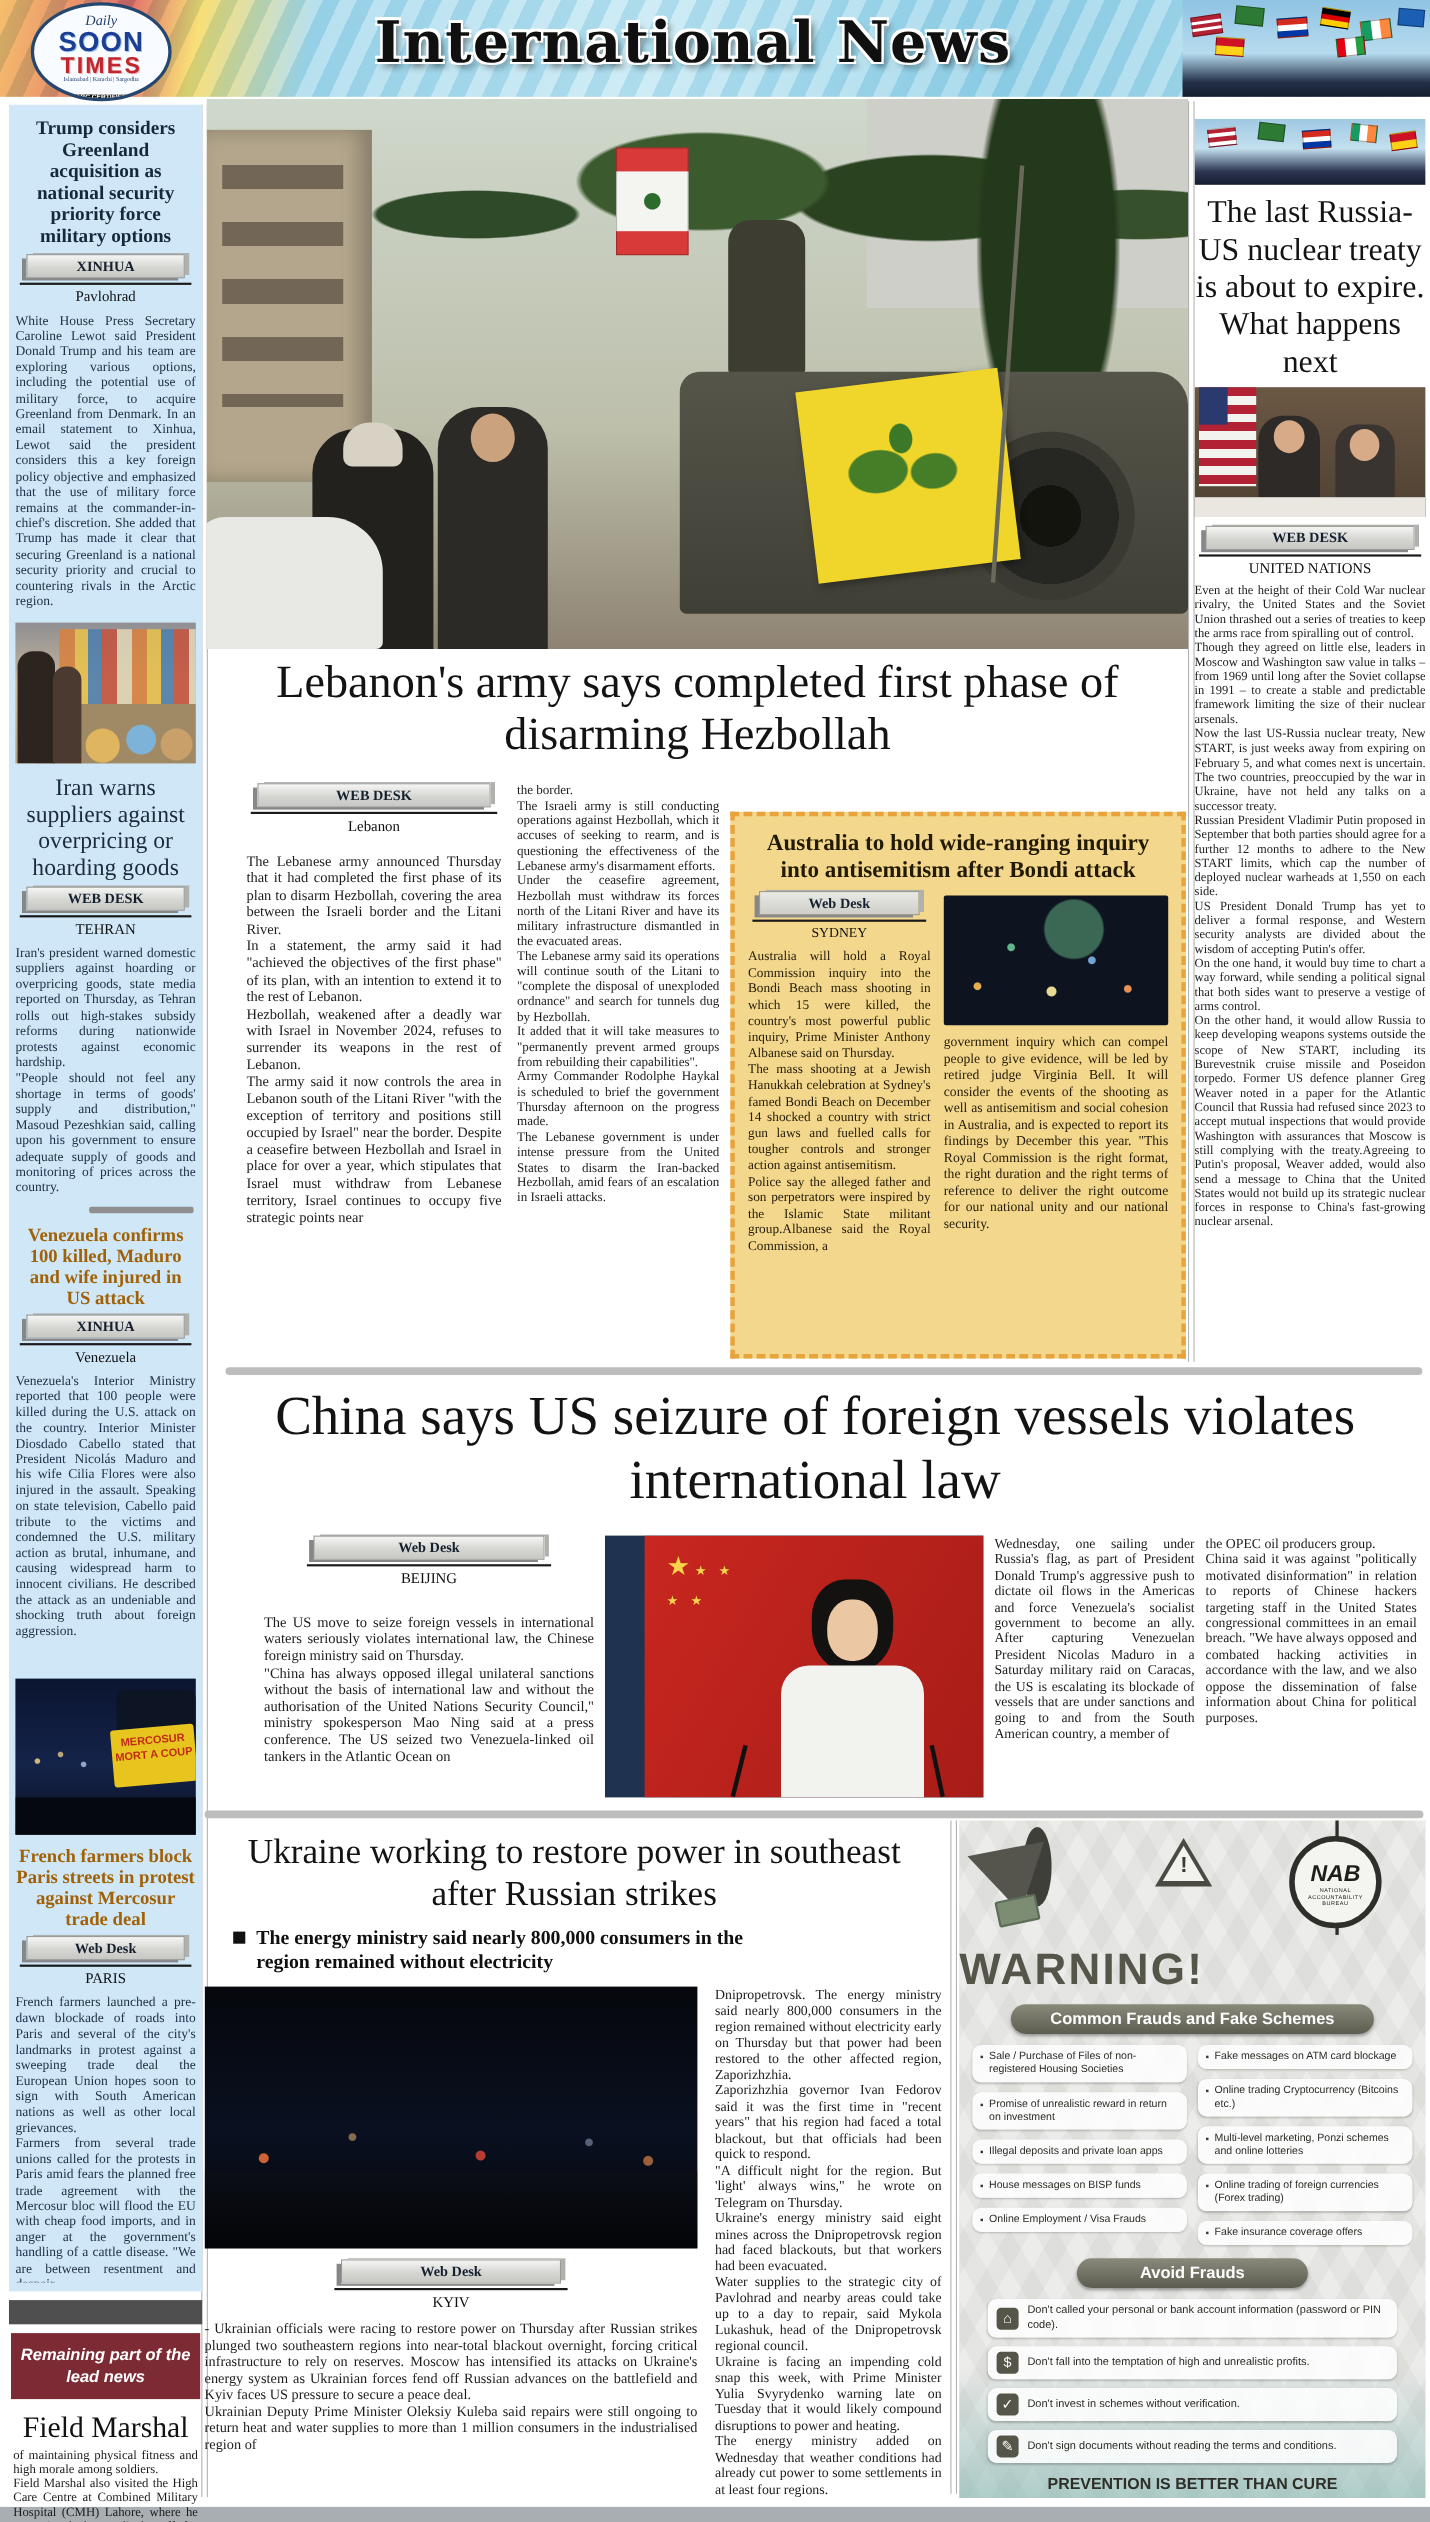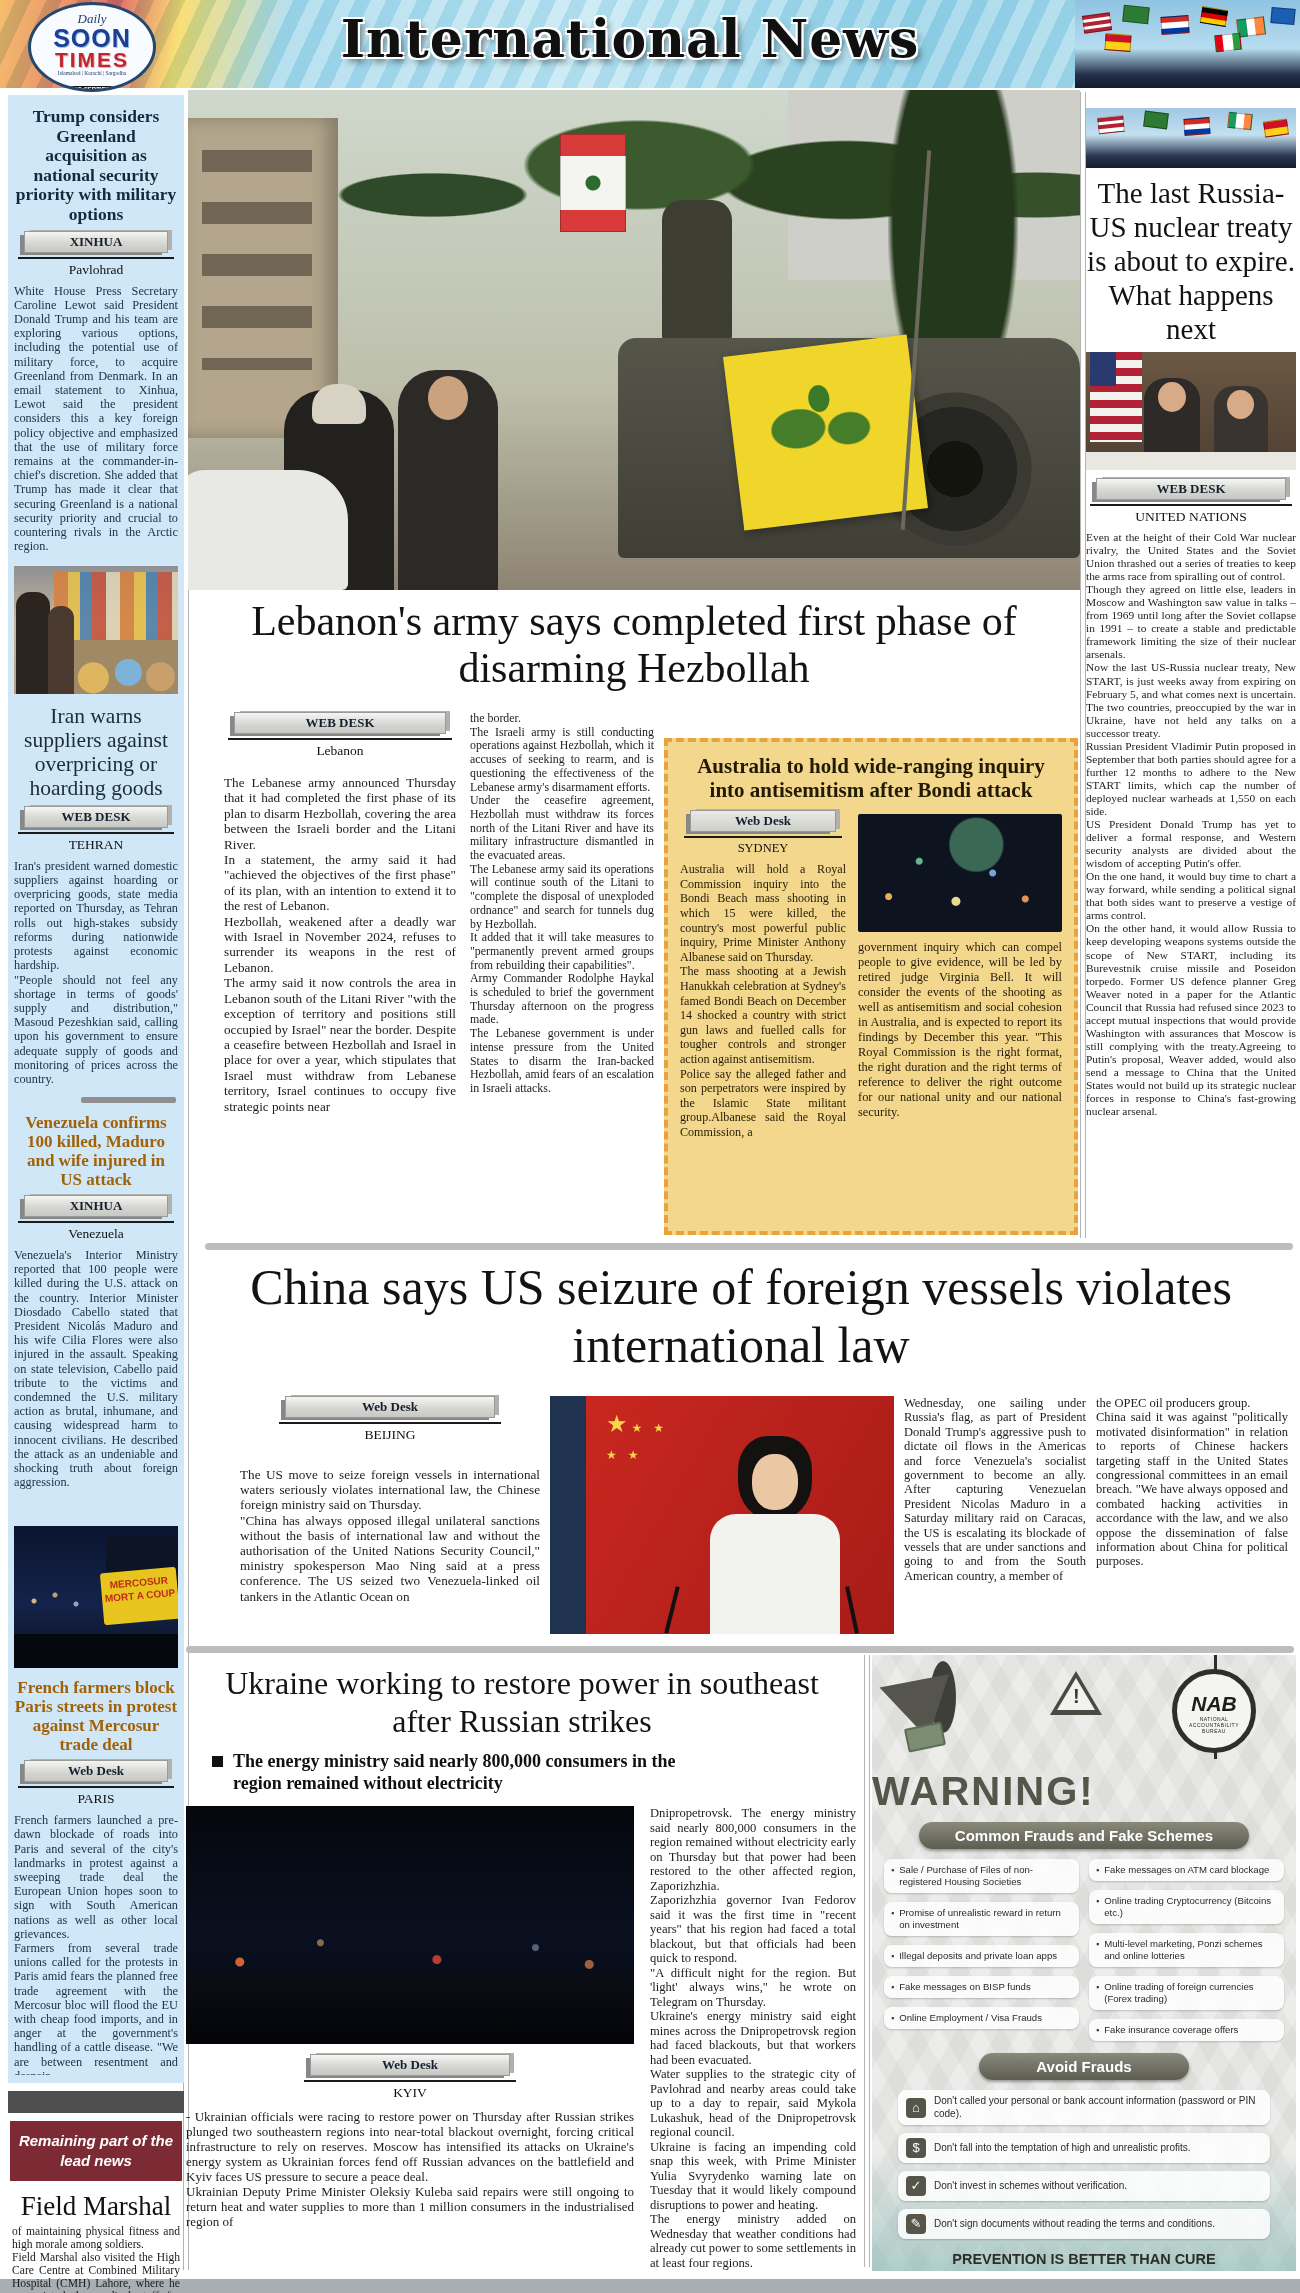--- a/index.html
+++ b/index.html
@@ -135,21 +135,21 @@
   <div class="vrule" style="left:1080px;top:92px;height:1146px;"></div>
   <div class="vrule" style="left:864px;top:1655px;height:612px;"></div>
   <div class="hbar" style="left:205px;top:1243px;width:1088px;height:7px;"></div>
   <div class="hbar" style="left:186px;top:1646px;width:1108px;height:7px;"></div>
   <div class="abs" style="left:0;top:2279px;width:1300px;height:14px;background:#a8aeb1;"></div>
 
   <div class="abs leftcol">
     <div class="bluewrap">
 
       <div>
-        <div class="hl lc-hl1">Trump considers Greenland acquisition as national security priority with military options</div>
+        <div class="hl lc-hl1">Trump considers Greenland acquisition as national security priority force military options</div>
         <div class="byline">
           <span class="pill">XINHUA</span>
           <div class="dl">Pavlohrad</div>
         </div>
         <div class="bd" style="height:278px;margin-top:6px;">White House Press Secretary Caroline Lewot said President Donald Trump and his team are exploring various options, including the potential use of military force, to acquire Greenland from Denmark. In an email statement to Xinhua, Lewot said the president considers this a key foreign policy objective and emphasized that the use of military force remains at the commander-in-chief's discretion. She added that Trump has made it clear that securing Greenland is a national security priority and crucial to countering rivals in the Arctic region.</div>
       </div>
 
       <div class="photo" style="height:128px;margin:4px 0 2px;background:linear-gradient(180deg,#8f8f93 0%,#c9b79a 45%,#b59f7e 100%);">
         <div class="abs" style="left:40px;top:6px;width:124px;height:70px;background:repeating-linear-gradient(90deg,#d9803c 0 14px,#e8c24a 14px 26px,#4a7fae 26px 38px,#c4503c 38px 52px,#e0d6b8 52px 66px);opacity:.85;"></div>
         <div class="abs" style="left:18px;top:74px;width:146px;height:54px;background:radial-gradient(circle at 18% 60%,#d9c9a4 0 14px,transparent 15px),radial-gradient(circle at 42% 70%,#e0b560 0 15px,transparent 16px),radial-gradient(circle at 66% 60%,#7db3d8 0 13px,transparent 14px),radial-gradient(circle at 88% 68%,#caa06a 0 14px,transparent 15px),#a08a66;"></div>
@@ -424,21 +424,21 @@
         <div class="fraud-item">
             <span class="sqb">▪</span>
             <span>Promise of unrealistic reward in return on investment</span>
           </div>
         <div class="fraud-item">
             <span class="sqb">▪</span>
             <span>Illegal deposits and private loan apps</span>
           </div>
         <div class="fraud-item">
             <span class="sqb">▪</span>
-            <span>Fake messages on BISP funds</span>
+            <span>House messages on BISP funds</span>
           </div>
         <div class="fraud-item">
             <span class="sqb">▪</span>
             <span>Online Employment / Visa Frauds</span>
           </div>
       </div>
       <div class="fraud-colm">
         <div class="fraud-item">
             <span class="sqb">▪</span>
             <span>Fake messages on ATM card blockage</span>

